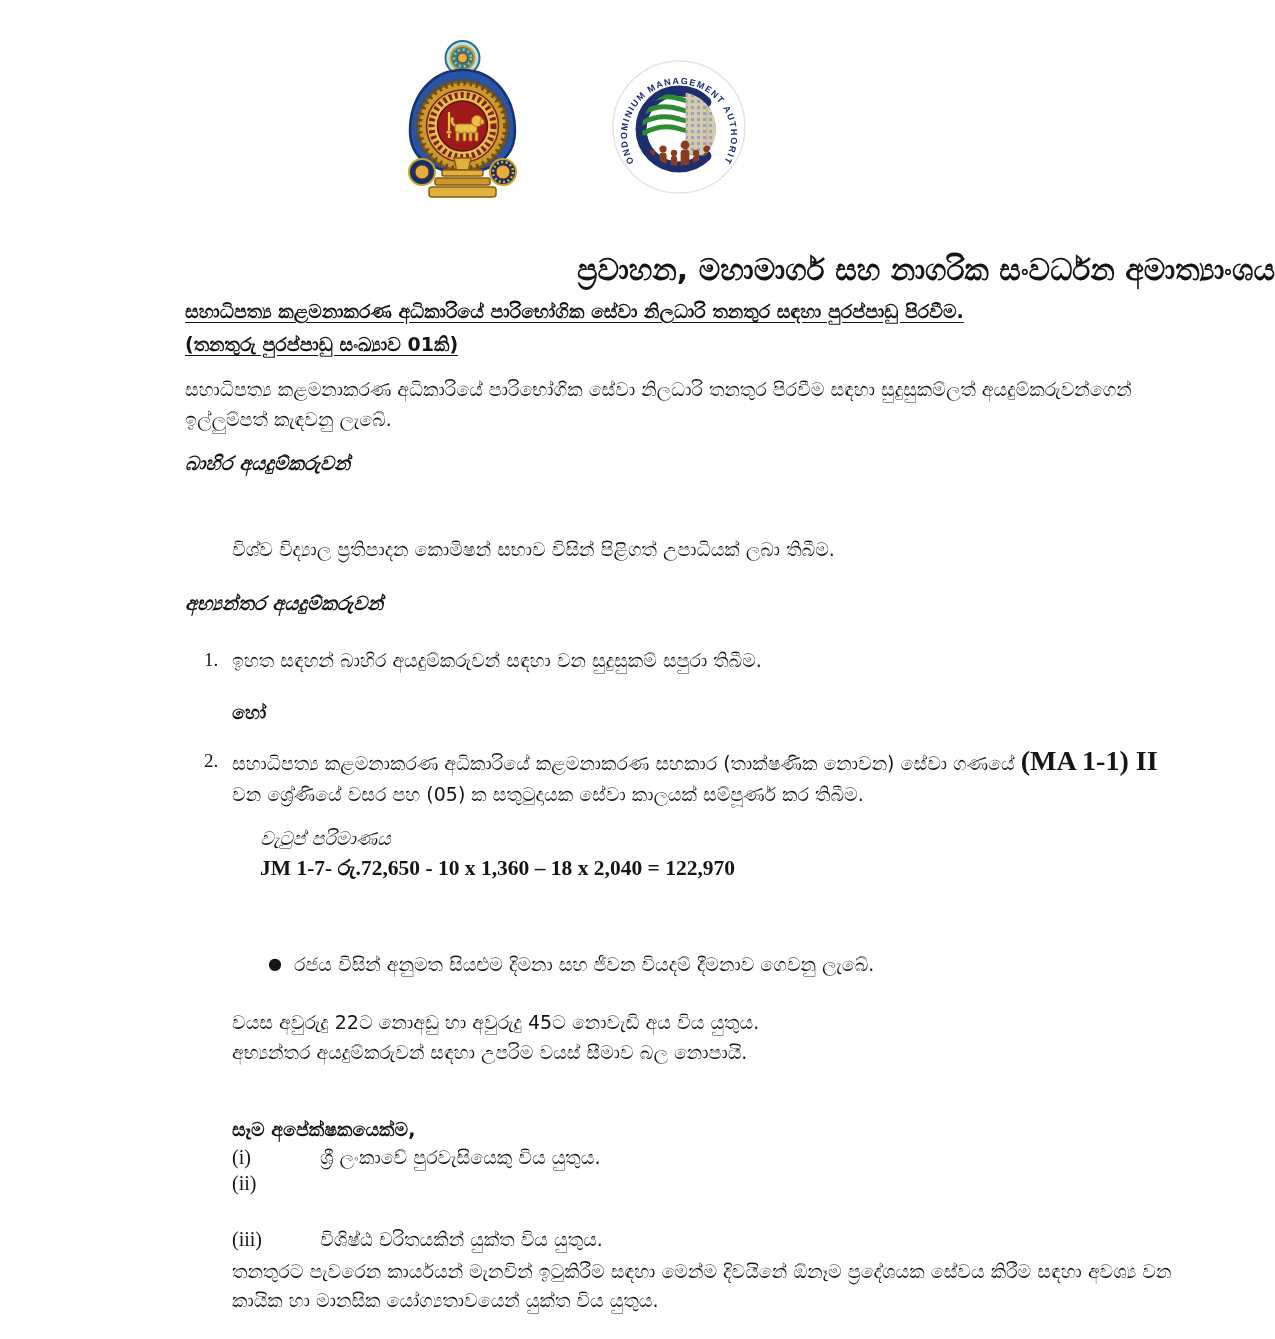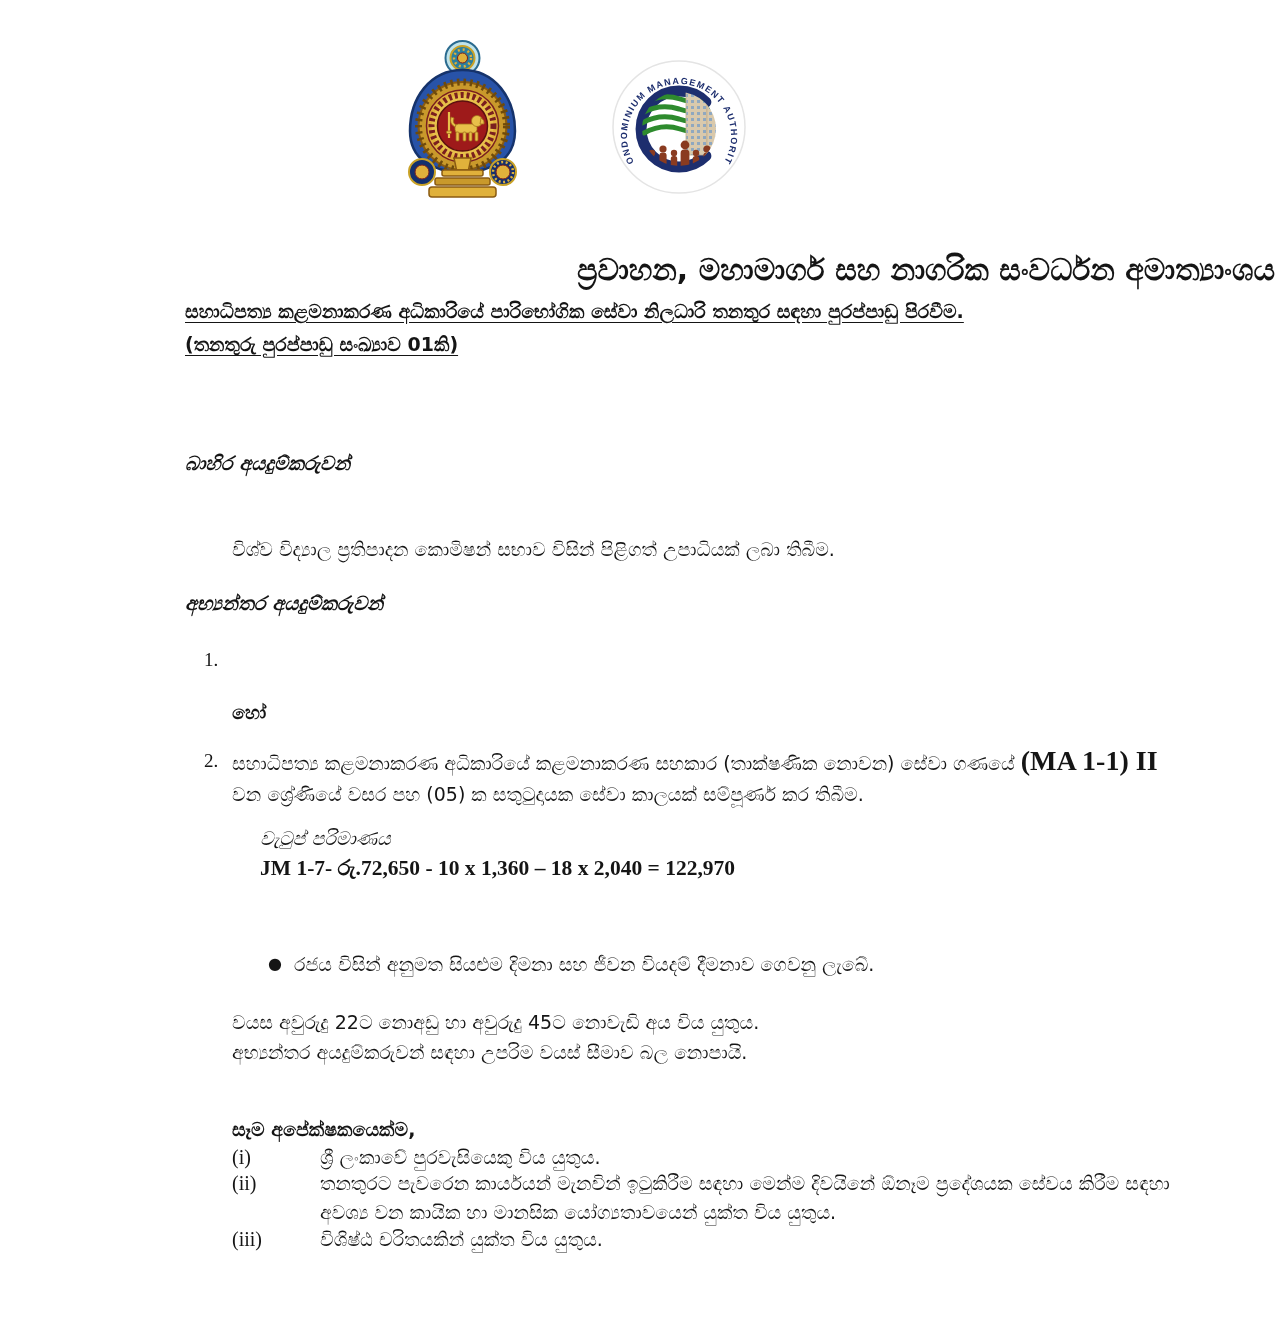--- a/index.html
+++ b/index.html
@@ -43,21 +43,21 @@
   }
   .salary-note{left:260px;top:888px;width:900px;line-height:31px;}
   .bold-num{font-weight:bold;font-family:"Liberation Serif", serif;font-size:28px;}
   .bullet-row{left:268px;top:949px;width:880px;display:flex;}
   .bullet-dot{flex:0 0 26px;font-size:16px;line-height:30px;}
   .age-block{left:232px;top:1008px;width:930px;line-height:29.5px;}
   .cand-head{left:232px;top:1114px;font-weight:bold;}
   .roman-row{display:flex;}
   .roman-row .marker{width:88px;flex:0 0 88px;font-family:"Liberation Serif", serif;font-size:20px;}
   .row-i{left:232px;top:1142px;width:940px;}
-  .row-ii{left:232px;top:1169px;width:960px;line-height:28.5px;}
+  .row-ii{left:232px;top:1169px;width:960px;line-height:28.5px;flex-direction:column;}
   .row-iii{left:232px;top:1224px;width:940px;}
   .logo{position:absolute;}
 </style>
 </head>
 <body>
 
 <div class="page">
 
   <div class="logo" style="left:405px;top:38px;">
     <svg width="115" height="164" viewBox="0 0 115 164">
@@ -167,28 +167,30 @@
     </svg>
   </div>
 
   <div class="abs ministry-title">ප්‍රවාහන, මහාමාර්ග සහ නාගරික සංවර්ධන අමාත්‍යාංශය</div>
 
   <div class="abs vacancy-heading">
     <div>සහාධිපත්‍ය කළමනාකරණ අධිකාරියේ පාරිභෝගික සේවා නිලධාරි තනතුර සඳහා පුරප්පාඩු පිරවීම.</div>
     <div>(තනතුරු පුරප්පාඩු සංඛ්‍යාව 01කි)</div>
   </div>
 
+  <div class="abs sinh intro">සහාධිපත්‍ය කළමනාකරණ අධිකාරියේ පාරිභෝගික සේවා නිලධාරි තනතුර පිරවීම සඳහා සුදුසුකම්ලත් අයදුම්කරුවන්ගෙන් ඉල්ලුම්පත් කැඳවනු ලැබේ.</div>
 
   <div class="abs section-head ext-head">බාහිර  අයදුම්කරුවන්</div>
   <div class="abs sinh ext-body">විශ්ව විද්‍යාල ප්‍රතිපාදන කොමිෂන් සභාව විසින් පිළිගත් උපාධියක් ලබා තිබීම.</div>
 
   <div class="abs section-head int-head">අභ්‍යන්තර අයදුම්කරුවන්</div>
 
   <div class="abs sinh num-item item1">
     <span class="marker latin">1.</span>
+    <span>ඉහත සඳහන් බාහිර අයදුම්කරුවන් සඳහා වන සුදුසුකම් සපුරා තිබීම.</span>
   </div>
 
   <div class="abs sinh or-label">හෝ</div>
 
   <div class="abs sinh num-item item2">
     <span class="marker latin">2.</span>
     <span><span>සහාධිපත්‍ය කළමනාකරණ අධිකාරියේ කළමනාකරණ සහකාර (තාක්ෂණික නොවන) සේවා ගණයේ </span><span class="bold-num">(MA 1-1) II</span><span> වන ශ්‍රේණියේ  වසර පහ (05) ක සතුටුදායක සේවා කාලයක් සම්පූර්ණ කර තිබීම.</span></span>
   </div>
 
   <div class="abs sinh salary-label">වැටුප් පරිමාණය</div>

